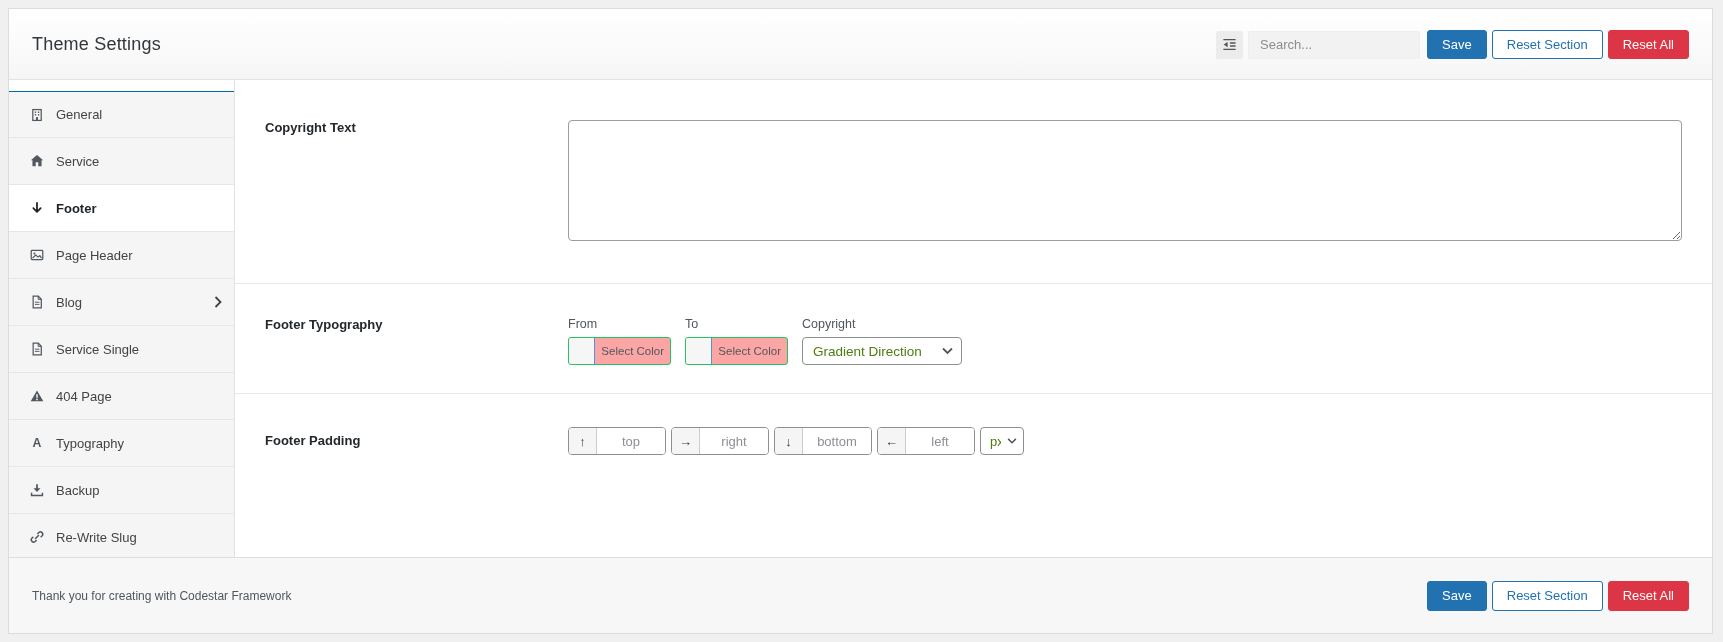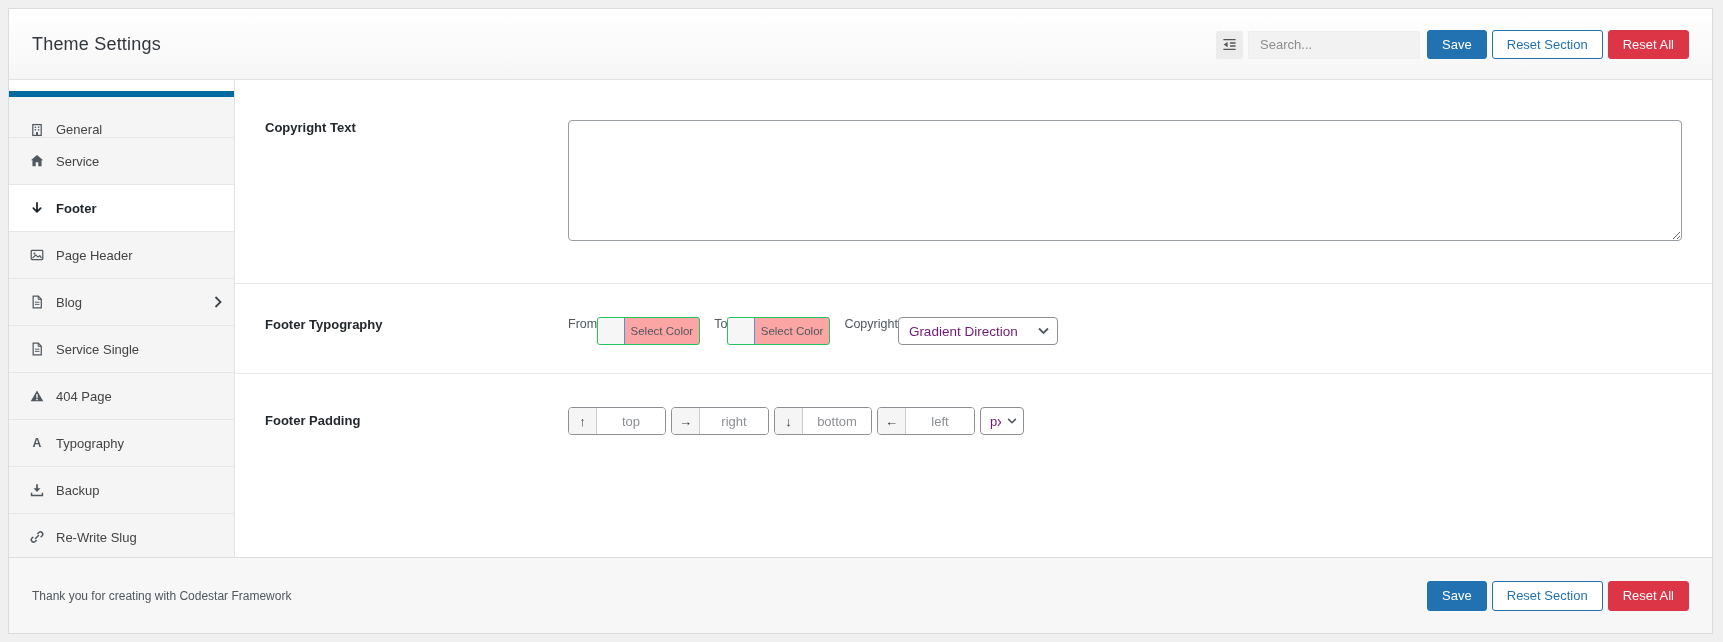--- a/index.html
+++ b/index.html
@@ -56,58 +56,58 @@
     border-right:1px solid #e2e2e2;
     background:#fff; padding-top:11px;
   }
   .nav-item {
     height:47px; display:flex; align-items:center;
     padding:0 12px 0 20px;
     background:#f5f5f5;
     border-bottom:1px solid #e7e7e7;
     font-size:13px; color:#444; cursor:pointer;
   }
-  .nav-item:first-child { border-top:6px solid #0369a1;align-items:flex-end; }
+  .nav-item:first-child { border-top:1px solid #0369a1; }
   .nav-item.active { background:#fff; font-weight:bold; color:#1d2327; }
   .nav-icon { width:16px; display:inline-flex; justify-content:center; color:#50575e; margin-right:11px; flex:0 0 16px; }
   .nav-item.active .nav-icon { color:#1d2327; }
   .nav-chevron { margin-left:auto; display:inline-flex; color:#3c434a; }
   
   .content { flex:1; display:flex; flex-direction:column; background:#fff; overflow:hidden; }
   .field-row { display:flex; border-bottom:1px solid #e8e8e8; padding:33px 30px 28px 30px; }
   .field-row.row-copyright { padding:40px 30px 38px 30px; }
   .field-row.row-padding { border-bottom:none; flex:1; }
   .field-label { flex:0 0 303px; font-size:13px; font-weight:bold; color:#23282d; }
   .row-padding .field-label { padding-top:6px; }
   .field-content { flex:1; min-width:0; }
   textarea.copyright-textarea {
     width:100%; height:121px; resize:both;
     border:1px solid #999ea3; border-radius:4px;
     font-family:inherit; font-size:13px; padding:8px 10px; color:#2c3338;
     background:#fff; outline:none;
   }
   
   .bg-columns { display:flex; gap:14px; align-items:flex-start; }
-  .sub-col { display:flex; flex-direction:row; }
+  .sub-col { display:flex; flex-direction:column; }
   .sub-label { font-size:12.5px; color:#50575e; margin-bottom:6px; }
   .color-picker {
     display:flex; width:103px; height:28px;
     border:1px solid #22c55e; border-radius:3px; overflow:hidden;
     background:#fca5a5; cursor:pointer;
   }
   .color-swatch { width:30px; background:#f6f6f6; border-right:1px solid #4f94d4; }
   .color-picker-label {
     flex:1; display:flex; align-items:center; justify-content:center;
     font-size:11.5px; color:#50575e; white-space:nowrap; padding:0 6px;
   }
   .select-wrap { position:relative; display:inline-flex; }
   select.ui-select {
     appearance:none; -webkit-appearance:none; -moz-appearance:none;
     height:28px; border:1px solid #8c8f94; border-radius:4px;
-    background:#fff; font-family:inherit; font-size:13.5px; color:#701a75;
+    background:#fff; font-family:inherit; font-size:13.5px; color:#4d7c0f;
     padding:0 28px 0 10px; outline:none; cursor:pointer;
   }
   select.direction-select { width:160px; }
   select.unit-select { width:44px; padding:0 22px 0 9px; font-size:13px; }
   .select-chevron {
     position:absolute; right:9px; top:50%; transform:translateY(-50%);
     pointer-events:none; display:inline-flex; color:#50575e;
   }
   
   .spacing-group { display:flex; gap:5px; align-items:center; }

